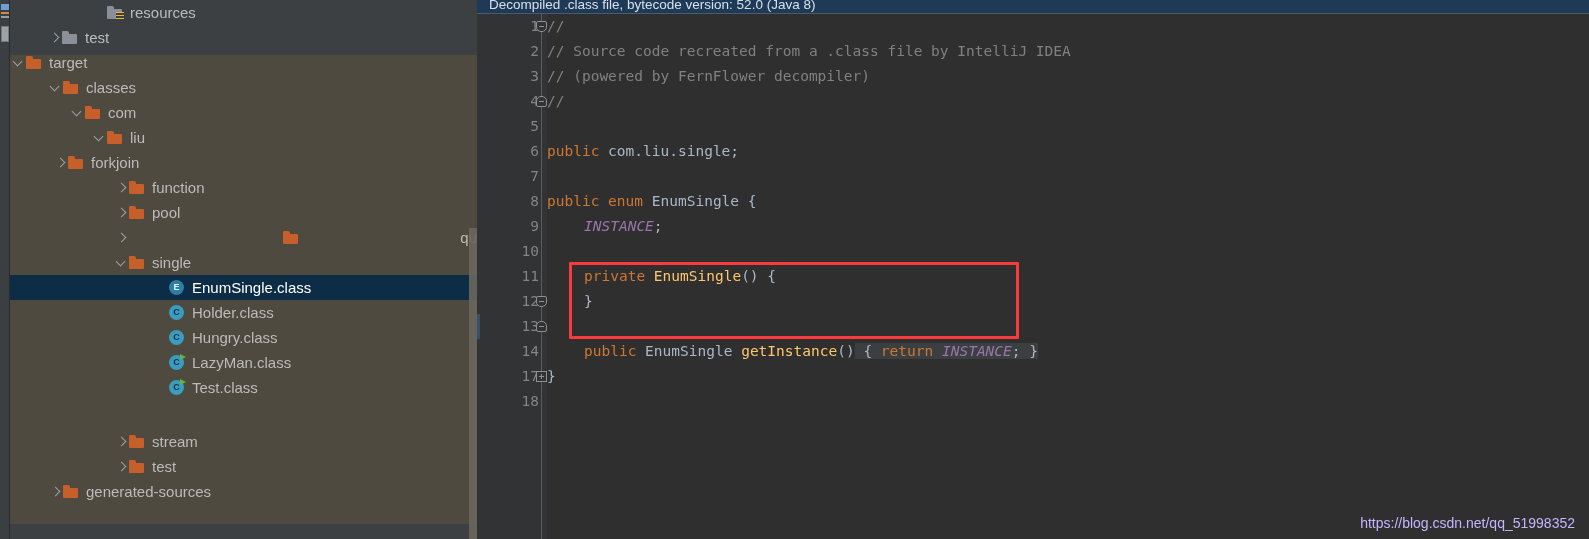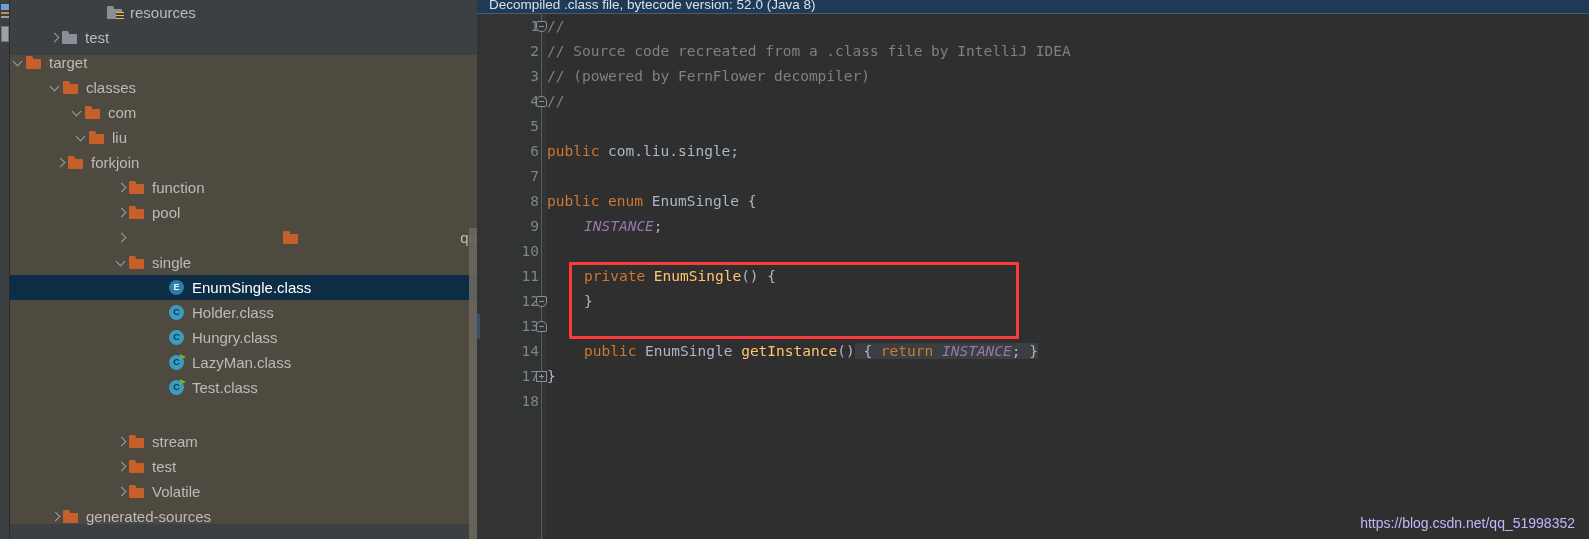--- a/index.html
+++ b/index.html
@@ -201,21 +201,21 @@
         <div class="row" style="padding-left: 39px;">
           <span class="arrow open"></span>
           <span class="ficon folder-orange"></span>
           <span class="rlabel">classes</span>
         </div>
         <div class="row" style="padding-left: 61px;">
           <span class="arrow open"></span>
           <span class="ficon folder-orange"></span>
           <span class="rlabel">com</span>
         </div>
-        <div class="row" style="padding-left: 65px;">
+        <div class="row" style="padding-left: 83px;">
           <span class="arrow open"></span>
           <span class="ficon folder-orange"></span>
           <span class="rlabel">liu</span>
         </div>
         <div class="row" style="padding-left: 44px;">
           <span class="arrow closed"></span>
           <span class="ficon folder-orange"></span>
           <span class="rlabel">forkjoin</span>
         </div>
         <div class="row" style="padding-left: 105px;">
@@ -277,25 +277,20 @@
         </div>
         <div class="row" style="padding-left: 105px; margin-top: 29px;">
           <span class="arrow closed"></span>
           <span class="ficon folder-orange"></span>
           <span class="rlabel">stream</span>
         </div>
         <div class="row" style="padding-left: 105px;">
           <span class="arrow closed"></span>
           <span class="ficon folder-orange"></span>
           <span class="rlabel">test</span>
-        </div>
-        <div class="row" style="padding-left: 105px;">
-          <span class="arrow closed"></span>
-          <span class="ficon folder-orange"></span>
-          <span class="rlabel">Volatile</span>
         </div>
         <div class="row" style="padding-left: 39px;">
           <span class="arrow closed"></span>
           <span class="ficon folder-orange"></span>
           <span class="rlabel">generated-sources</span>
         </div>
       </div>
     <div class="tree-scroll-thumb"></div>
   </div>
 

